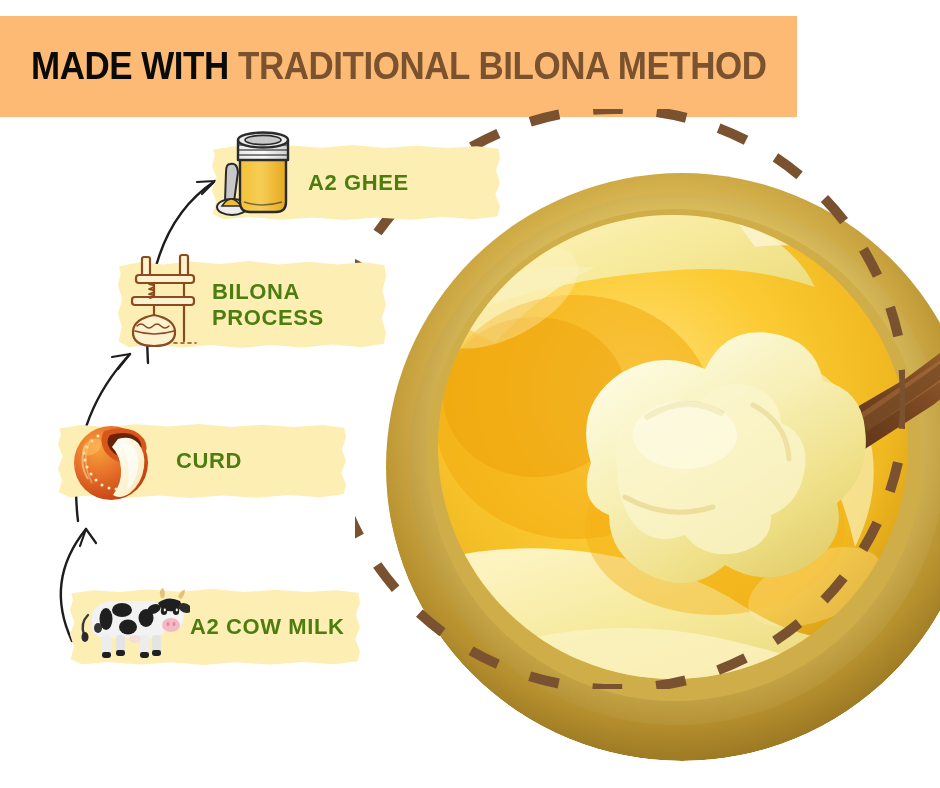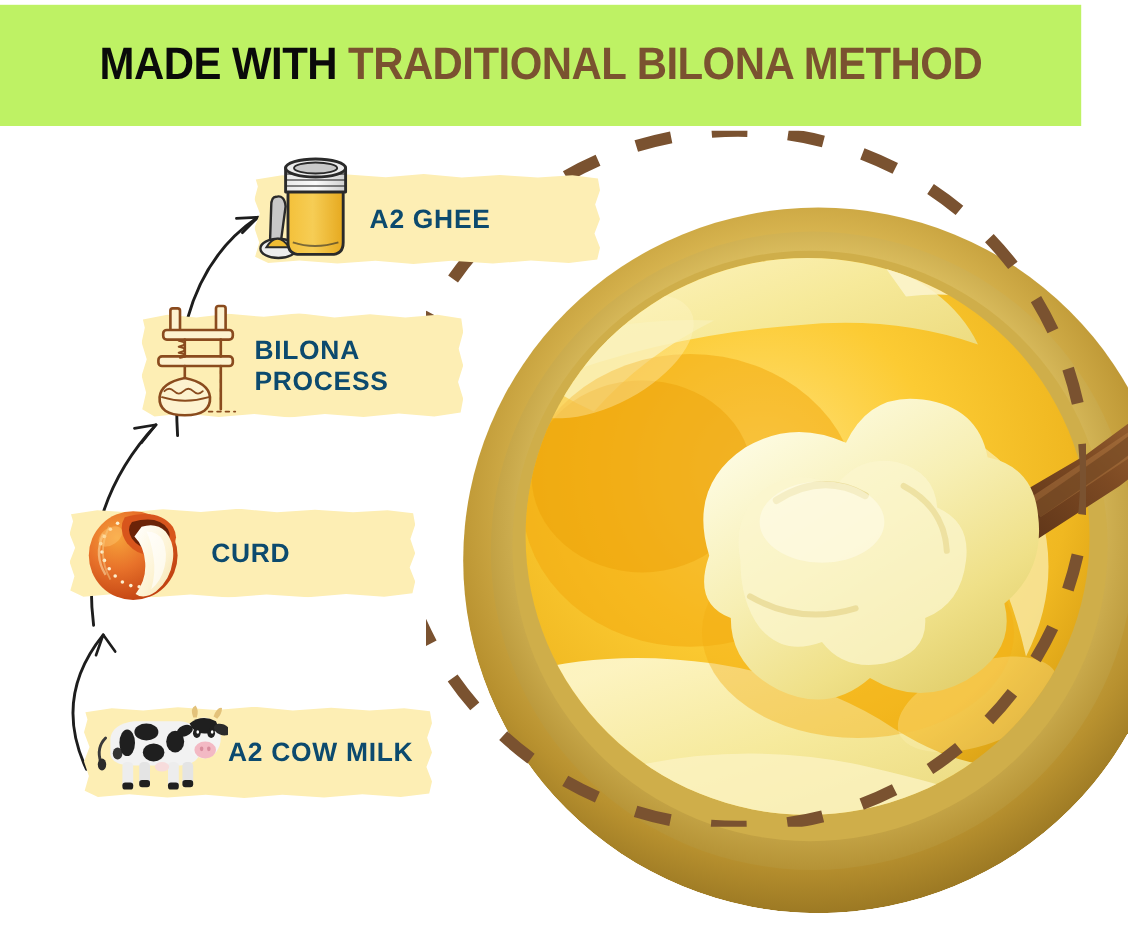--- a/index.html
+++ b/index.html
@@ -6,22 +6,22 @@
   html,body { width:940px; height:788px; }
   body {
     font-family:"Liberation Sans", sans-serif;
     background:#ffffff;
     overflow:hidden;
     position:relative;
   }
 
   
   .header-band{
-    position:absolute; left:0; top:4px; width:901px; height:101px;
-    background:#bef264;
+    position:absolute; left:0; top:16px; width:797px; height:101px;
+    background:#fdba74;
     display:flex; align-items:center; justify-content:center;
   }
   .header-title{
     font-size:38px;
     font-weight:bold;
     letter-spacing:-0.5px;
     white-space:nowrap;
     transform:scaleX(0.92);
     transform-origin:center;
   }
@@ -62,21 +62,21 @@
       0.4% 6%, 8% 1.5%, 17% 4%, 27% 0.5%, 38% 3.5%, 49% 0%, 60% 4%,
       71% 1%, 82% 4%, 92% 1.5%, 99.4% 5%,
       100% 18%, 98.6% 34%, 100% 50%, 98.4% 66%, 100% 82%, 99.2% 95%,
       91% 99%, 80% 96%, 69% 99.5%, 57% 96.5%, 46% 100%, 35% 96.5%,
       24% 99.5%, 13% 96%, 4% 99%, 0.2% 92%,
       1.4% 76%, 0% 60%, 1.6% 44%, 0% 28%, 1% 14%
     );
   }
   .band-inner{ position:relative; display:flex; align-items:center; width:100%; height:100%; }
   .band-label{
-    color:#0c4a6e;
+    color:#4d7c0f;
     font-weight:bold;
     letter-spacing:0.6px;
     line-height:1.16;
     white-space:pre-line;
   }
   .band-icon{ flex:0 0 auto; display:block; }
 
   
   #band-ghee   { left:212px; top:44px;  width:288px; height:75px; }
   #band-bilona { left:118px; top:160px; width:268px; height:87px; }

